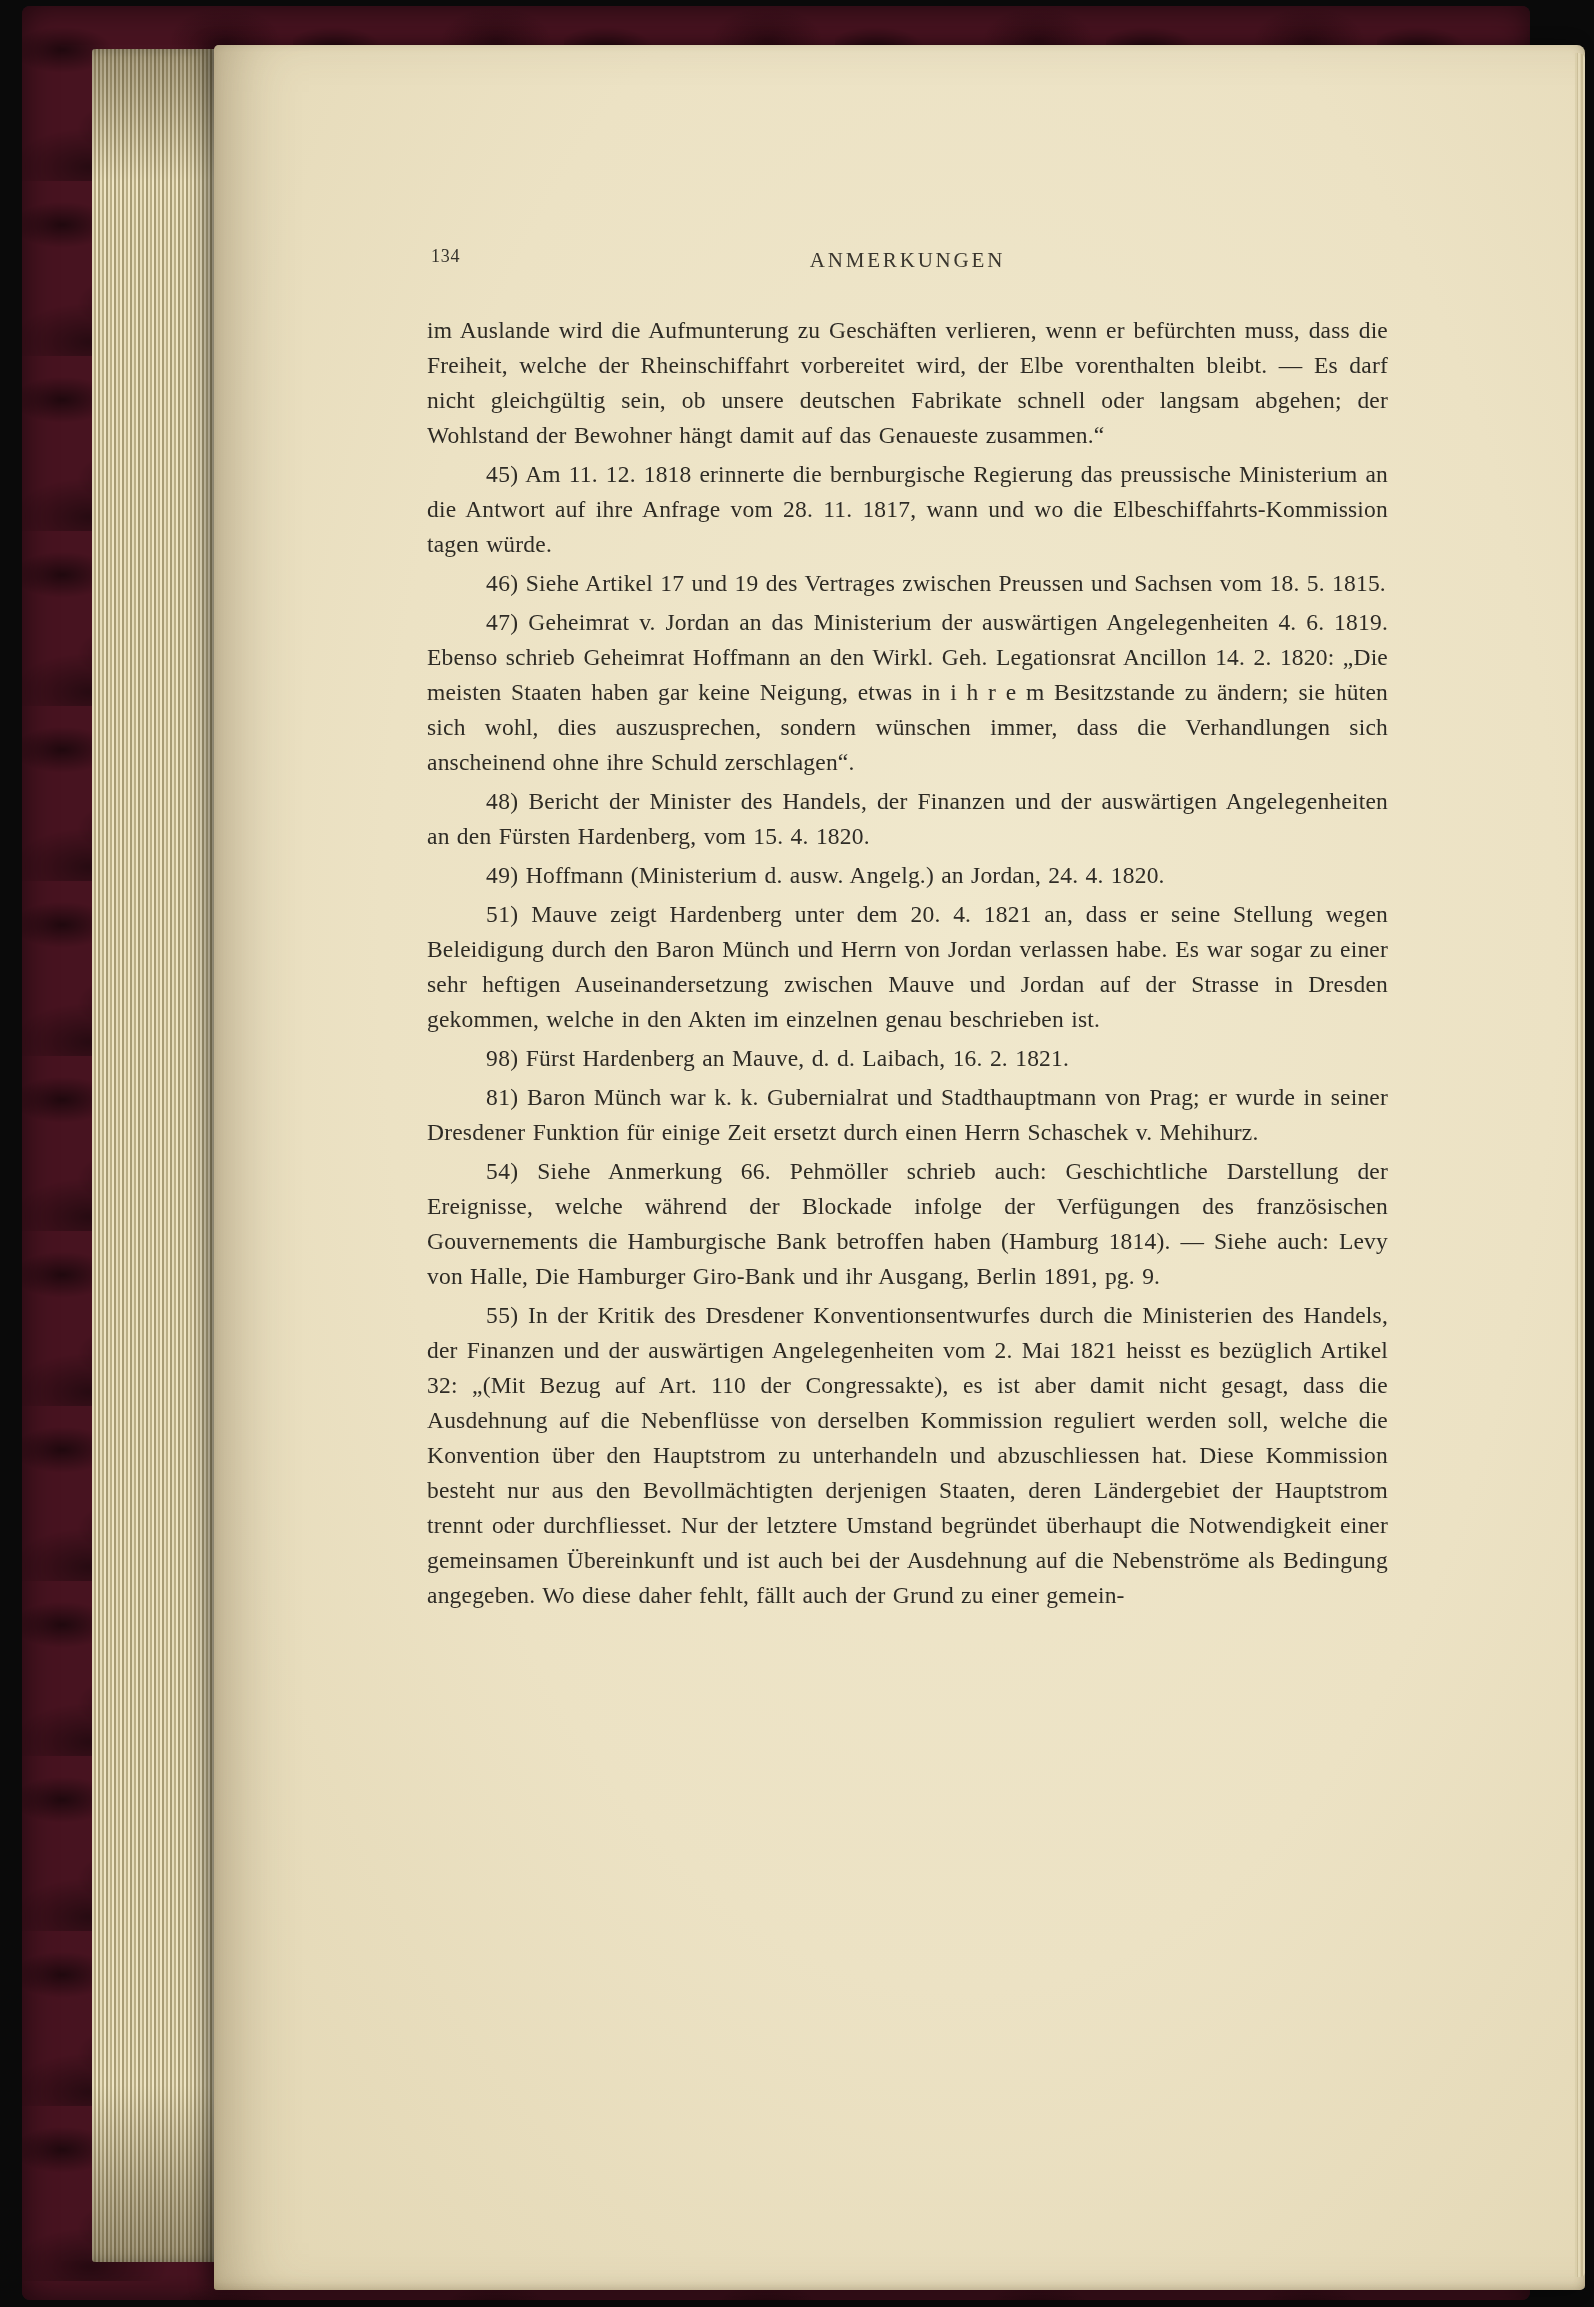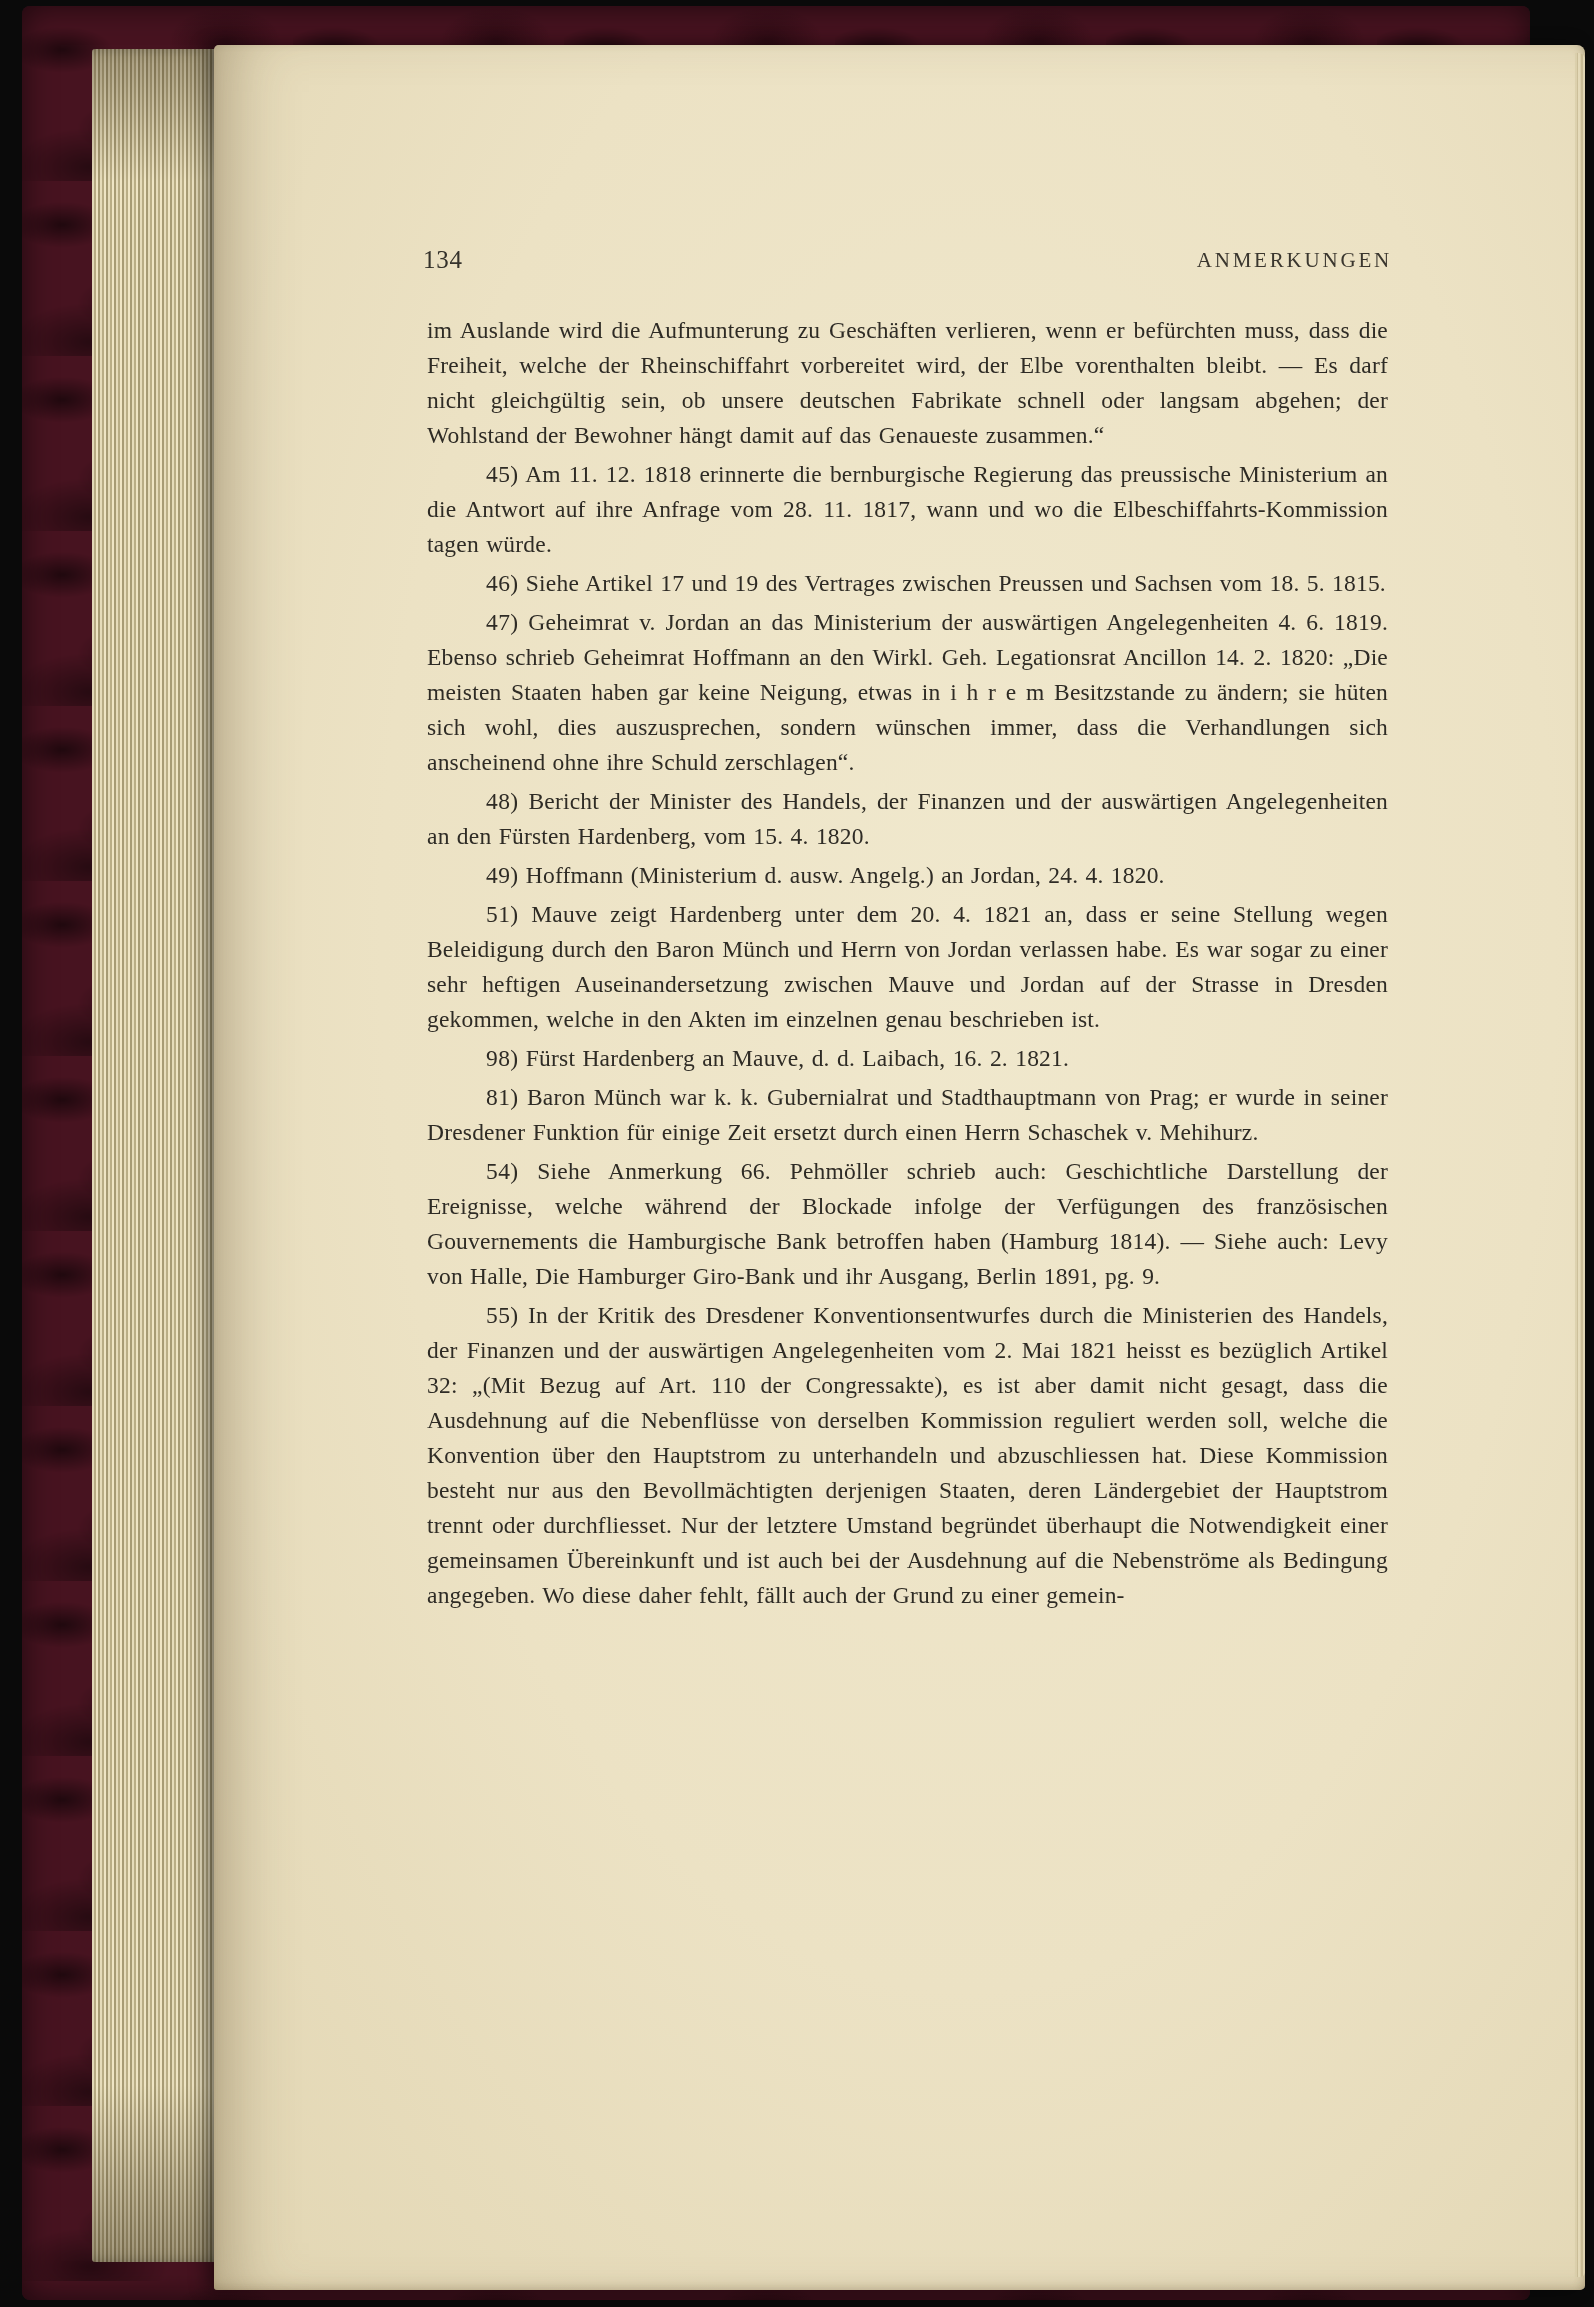--- a/index.html
+++ b/index.html
@@ -55,25 +55,25 @@
   }
   
   .print-area{
     position:absolute;left:209px;top:201px;width:969px;
     color:#2e2b25;
   }
   .header-row{
     position:relative;height:40px;margin-bottom:27px;
   }
   .folio{
-    position:absolute;left:0;top:0;
-    font-size:25px;letter-spacing:0.8px;color:#35322b;
+    position:absolute;left:8px;top:0;
+    font-size:18px;letter-spacing:0.8px;color:#35322b;
   }
   .running-header{
-    text-align:right;font-size:21px;letter-spacing:2.8px;color:#3a362e;
+    text-align:center;font-size:21px;letter-spacing:2.8px;color:#3a362e;
     padding-top:2.4px;
   }
   .body-text p{
     margin:4px;
     font-size:23.5px;line-height:35px;
     text-align:justify;
     letter-spacing:0.2px;word-spacing:1.2px;
     color:#2e2b25;
   }
   .body-text p.note{text-indent:59px;}

